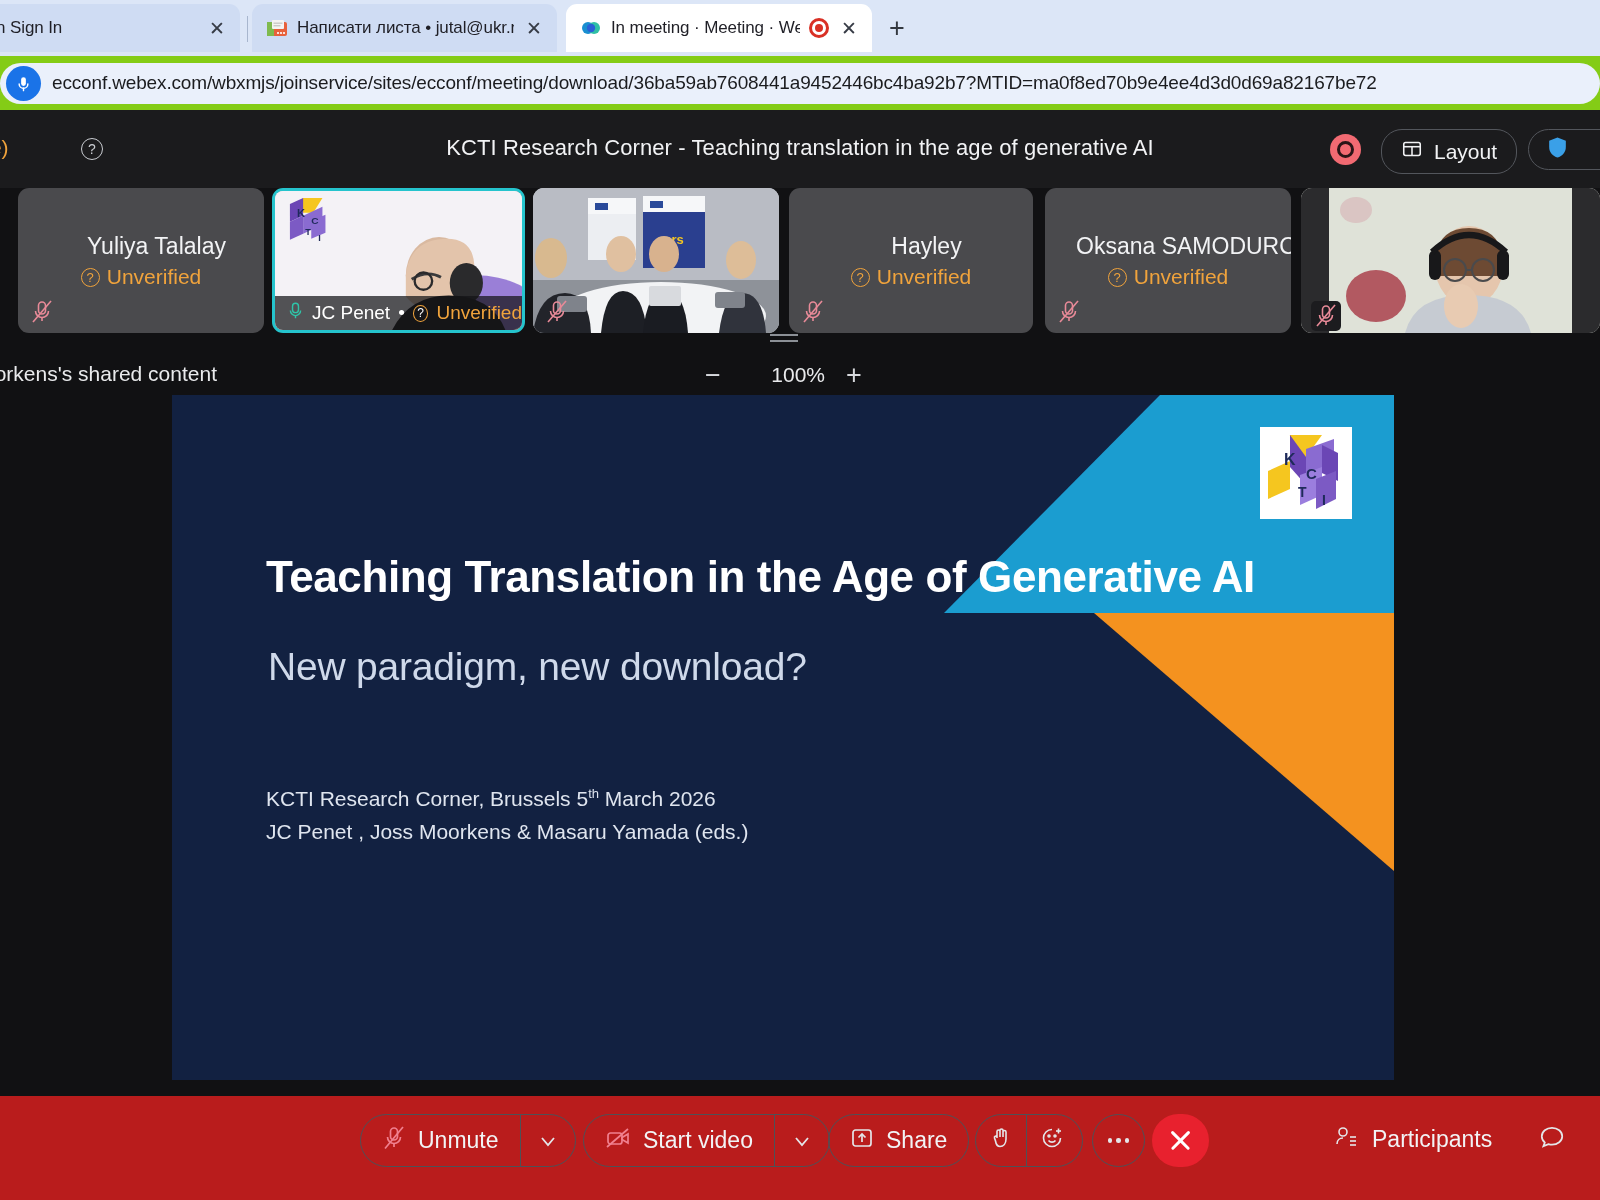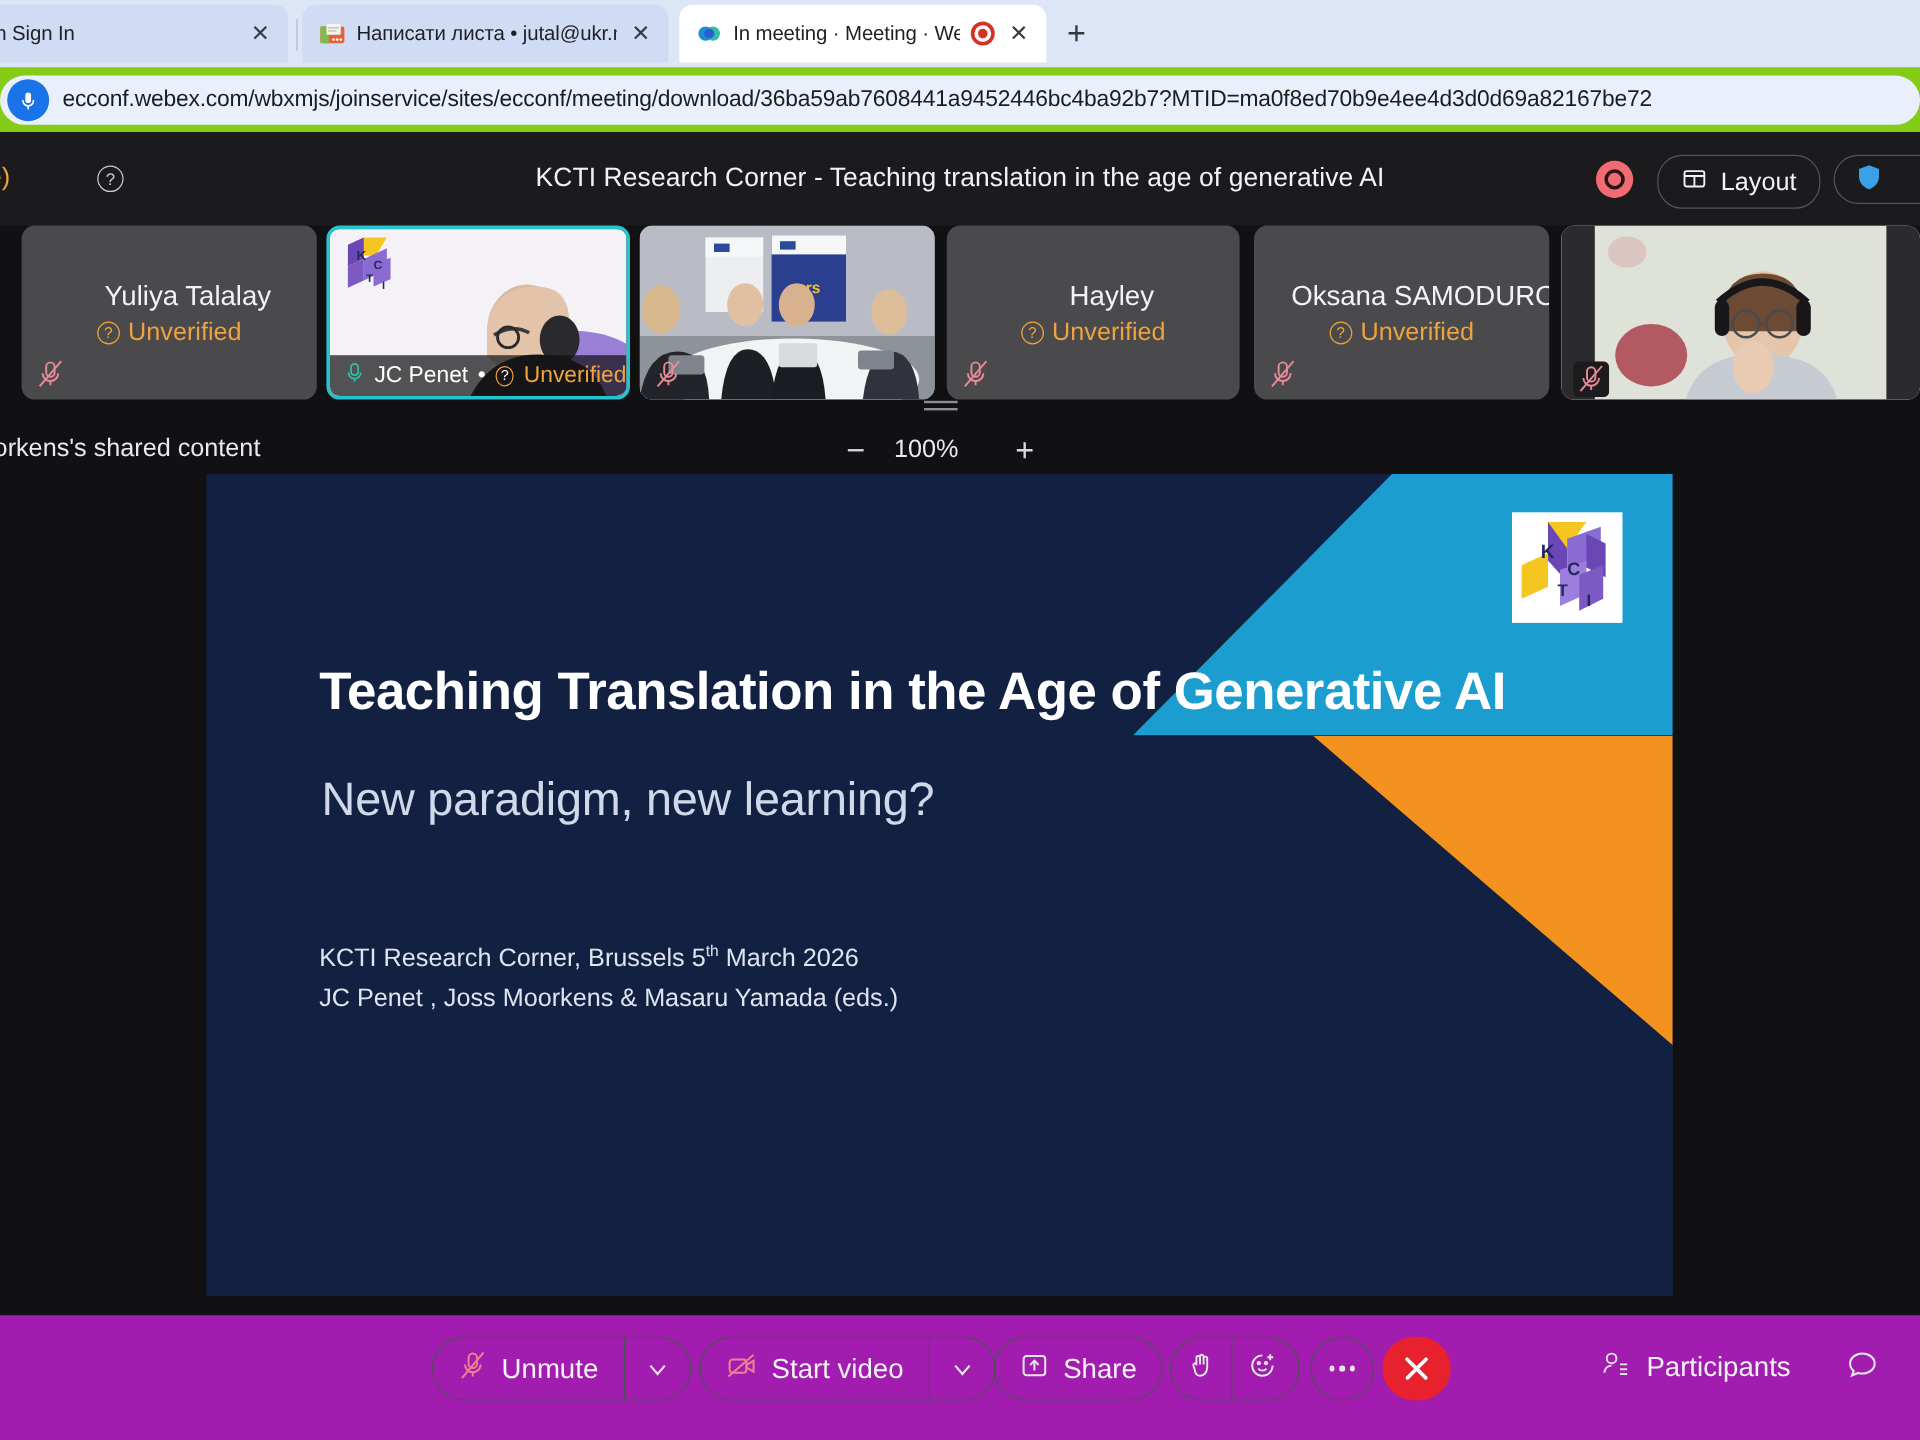--- a/index.html
+++ b/index.html
@@ -174,21 +174,21 @@
   }
   .zoom-minus, .zoom-plus {
     position: absolute; top: 7px; width: 32px; height: 32px;
     display: flex; align-items: center; justify-content: center;
     font-size: 27px; color: #d7d9dd; font-weight: 300;
   }
   .zoom-minus { left: 697px; }
   .zoom-plus  { left: 838px; }
   .zoom-level {
     position: absolute; left: 745px; top: 11px; width: 80px;
-    text-align: left; font-size: 21px; color: #e9eaec;
+    text-align: right; font-size: 21px; color: #e9eaec;
   }
 
   
   .slide {
     position: absolute; left: 172px; top: 395px; width: 1222px; height: 685px;
     background: #122141; overflow: hidden;
   }
   .slide-cyan {
     position: absolute; right: 0; top: 0; width: 450px; height: 218px;
     background: #1b9dd0;
@@ -216,21 +216,21 @@
     position: absolute; left: 94px; top: 388px; width: 900px;
     font-size: 21px; color: #dfe5ef; line-height: 1.55;
   }
   .slide-meta sup { font-size: 13px; vertical-align: super; }
   .slide-footer {
     position: absolute; left: 62px; bottom: 13px; width: 1100px;
     font-size: 12.5px; color: #2b3a57; letter-spacing: -0.05px;
   }
 
   
-  .toolbar { position: absolute; left: 0; top: 1096px; width: 1600px; height: 104px; background: #a21caf; }
+  .toolbar { position: absolute; left: 0; top: 1096px; width: 1600px; height: 104px; background: #b91c1c; }
   .tb-pill {
     position: absolute; top: 18px; height: 53px; border-radius: 27px;
     border: 1.4px solid #4e5157; display: flex; align-items: center;
   }
   .tb-seg {
     display: flex; align-items: center; gap: 12px; padding: 0 21px;
     height: 100%; font-size: 23px; color: #f2f3f5; white-space: nowrap;
   }
   .tb-divider { width: 1.4px; height: 100%; background: #4e5157; }
   .tb-caret {
@@ -538,21 +538,21 @@
         <polygon points="40,48 62,40 62,68 40,78" fill="#9b7ede"></polygon>
         <polygon points="56,52 76,44 76,72 56,82" fill="#7c5ac4"></polygon>
         <text x="24" y="38" font-size="16" font-weight="bold" fill="#1e2a5a" font-family="sans-serif">K</text>
         <text x="46" y="52" font-size="15" font-weight="bold" fill="#1e2a5a" font-family="sans-serif">C</text>
         <text x="38" y="70" font-size="14" font-weight="bold" fill="#1e2a5a" font-family="sans-serif">T</text>
         <text x="62" y="78" font-size="14" font-weight="bold" fill="#1e2a5a" font-family="sans-serif">I</text>
       </svg>
     </div>
 
     <div class="slide-title">Teaching Translation in the Age of Generative AI</div>
-    <div class="slide-subtitle">New paradigm, new learning?</div>
+    <div class="slide-subtitle">New paradigm, new download?</div>
 
     <div class="slide-meta">
       <div>
         <span>KCTI Research Corner, Brussels 5</span><sup>th</sup><span> March 2026</span>
       </div>
       <div>JC Penet , Joss Moorkens &amp; Masaru Yamada (eds.)</div>
     </div>
 
   </div>
 

